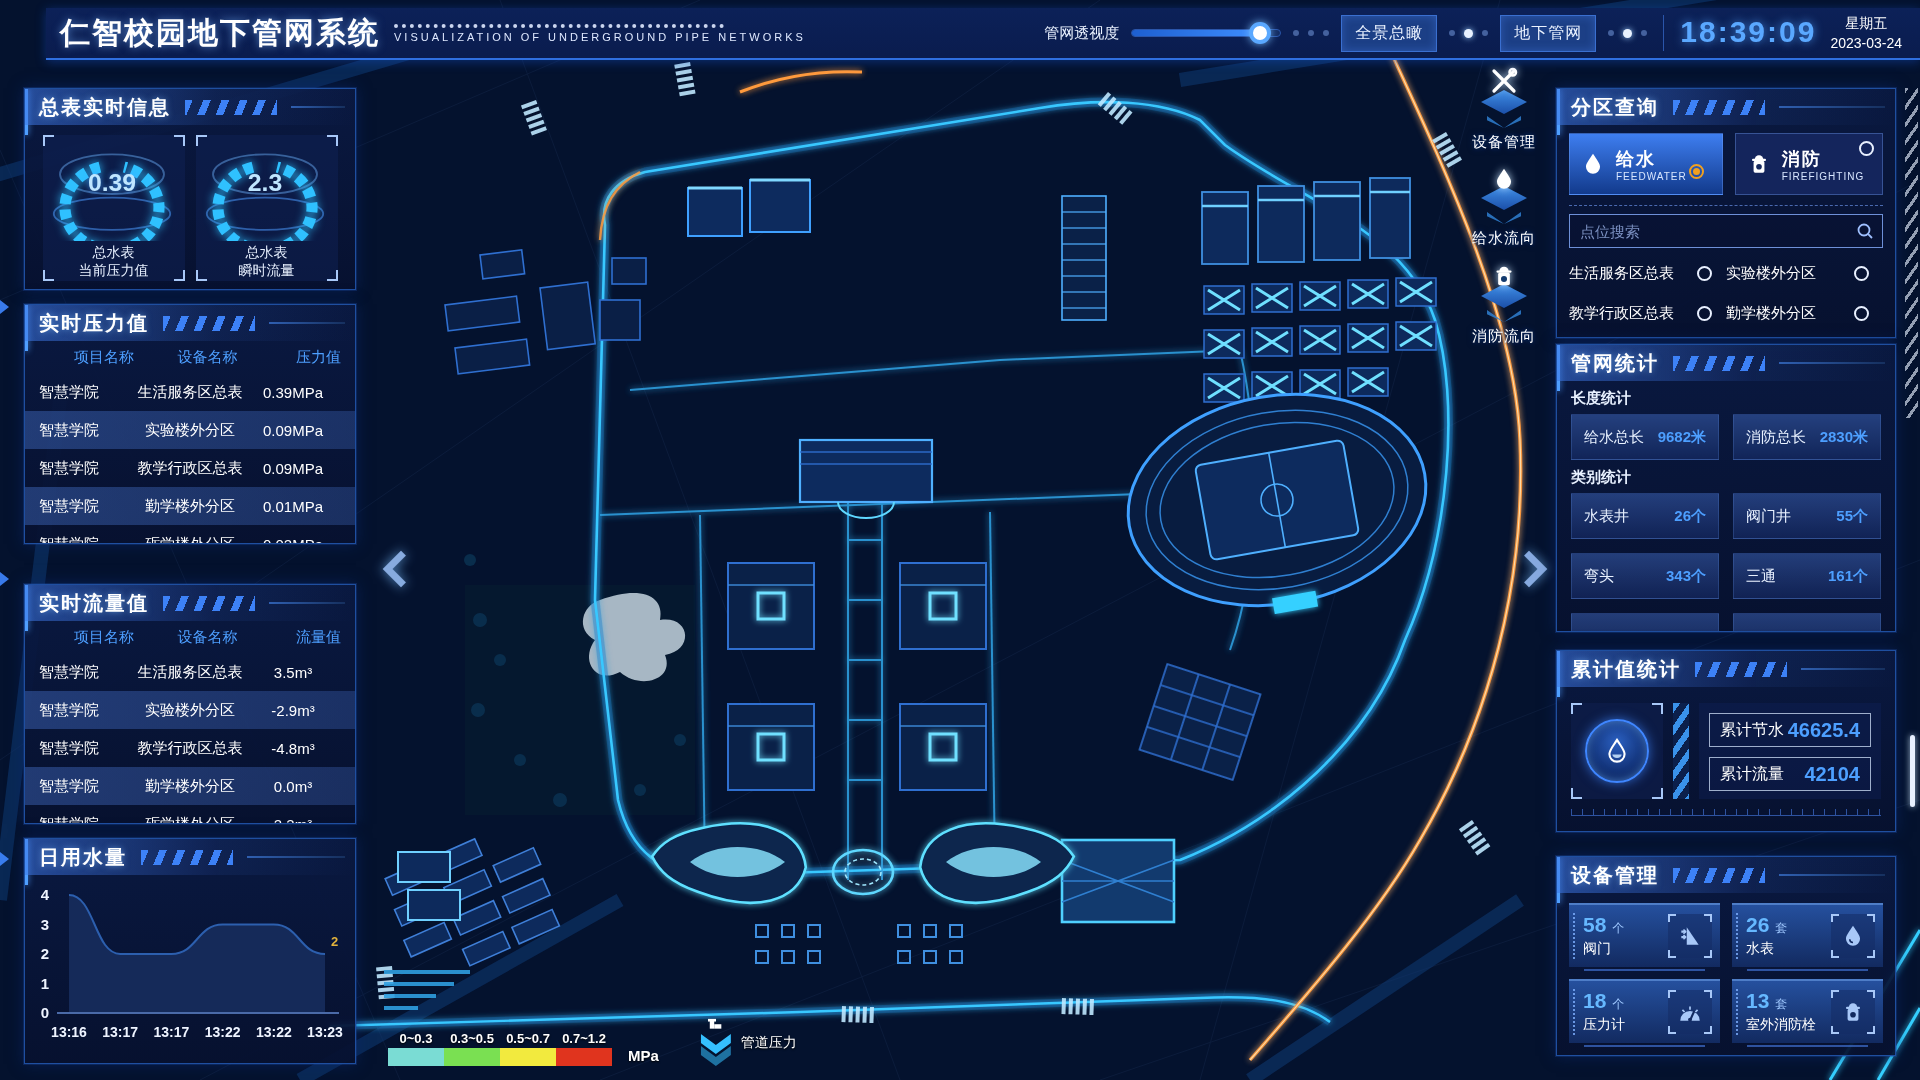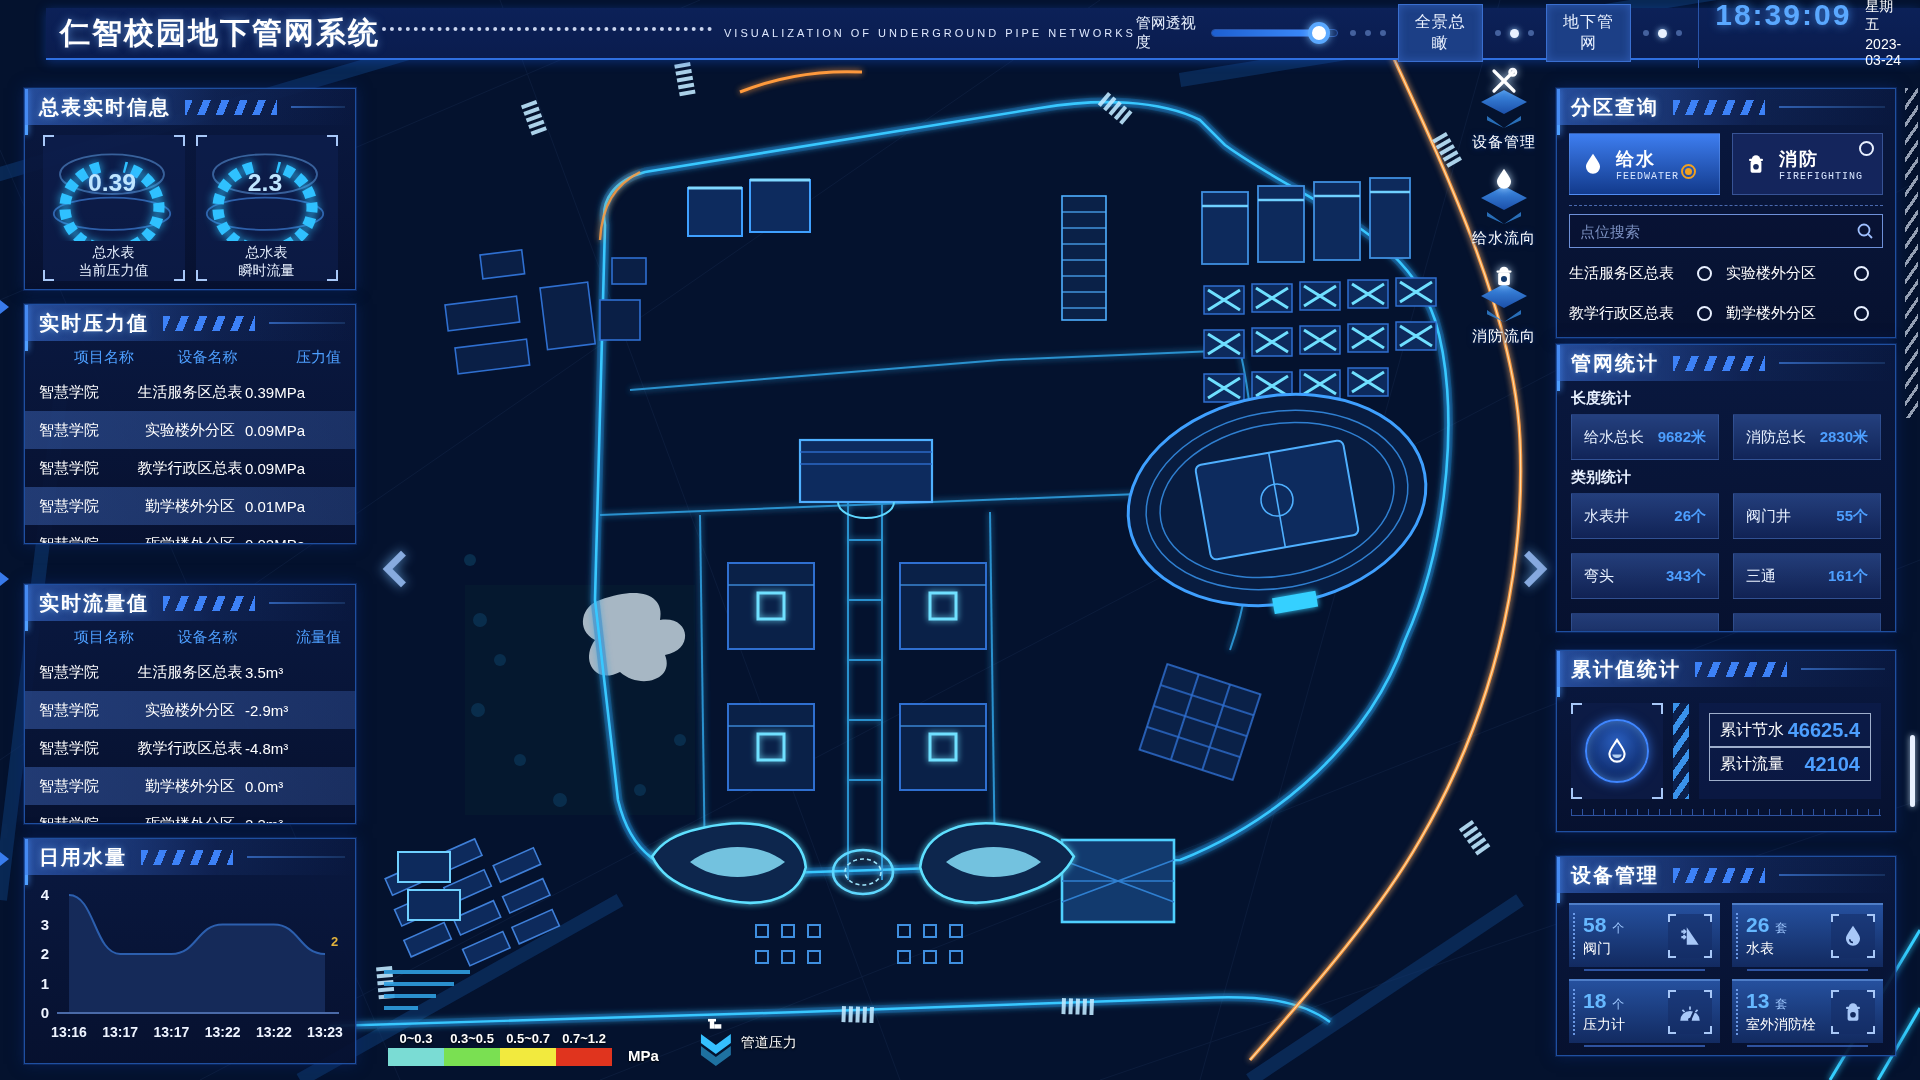--- a/index.html
+++ b/index.html
@@ -11,21 +11,21 @@
   
   .map-svg { position:absolute; inset:0; }
 
   
   .header { position:absolute; left:46px; right:0; top:8px; height:52px;
     background:linear-gradient(180deg,#0c2158 0%,#0a1c4e 100%);
     border-bottom:2px solid #2f6fe0; box-shadow:0 2px 10px rgba(20,80,200,.45);
     display:flex; align-items:center; padding:0 18px 0 14px; z-index:30; }
   .app-title { font-size:30px; font-weight:bold; color:#fff; letter-spacing:2px;
     text-shadow:0 0 8px rgba(120,180,255,.7); white-space:nowrap; }
-  .title-side { display:flex; flex-direction:row; margin-left:2px; gap:12px; }
+  .title-side { display:flex; flex-direction:column; margin-left:14px; gap:3px; }
   .title-dots { width:330px; border-top:4px dotted #dfe9ff; opacity:.9; }
   .app-subtitle { font-size:11px; color:#dfe9ff; letter-spacing:3px; white-space:nowrap; }
   .header-right { margin-left:auto; display:flex; align-items:center; gap:12px; }
   .slider-label { font-size:15px; color:#eaf2ff; }
   .slider { position:relative; width:150px; height:8px; border-radius:4px;
     background:#122a60; border:1px solid #2a55aa; }
   .slider-fill { position:absolute; left:0; top:0; bottom:0; border-radius:4px;
     background:linear-gradient(90deg,#1d5fd0,#3f8fff); }
   .slider-thumb { position:absolute; top:50%; width:22px; height:22px; border-radius:50%;
     background:#fff; border:4px solid #5aa8ff; transform:translate(-50%,-50%);
@@ -70,31 +70,31 @@
   .p-info   { left:24px; top:88px;  width:332px; height:202px; }
   .gauges { display:flex; justify-content:space-around; padding:10px 12px 0;border-radius:24px; }
   .gauge-box { width:142px; height:146px; background:rgba(16,34,86,.5); padding-top:2px; }
   .gauge-labels { text-align:center; color:#e8f1ff; font-size:14px; line-height:18px; margin-top:-2px; }
   .p-press  { left:24px; top:304px; width:332px; height:240px; }
   .p-flow   { left:24px; top:584px; width:332px; height:240px; }
   .thead,.trow { display:grid; grid-template-columns:96px 1fr 96px; align-items:center; padding:0 14px; }
   .thead { height:32px; color:#4d9fff; font-size:15px;margin-left:35px; }
   .thead span:nth-child(2){ text-align:center; } .thead span:nth-child(3){ text-align:right; }
   .trow { height:38px; color:#fff; font-size:15px; }
-  .trow span:nth-child(2){ text-align:center; } .trow span:nth-child(3){ text-align:left; }
+  .trow span:nth-child(2){ text-align:center; } .trow span:nth-child(3){ text-align:center; }
   .trow.alt { background:linear-gradient(90deg,rgba(70,115,205,.42),rgba(70,115,205,.30)); }
   .p-chart  { left:24px; top:838px; width:332px; height:226px; }
 
   
   .p-zone  { left:1556px; top:88px;  width:340px; height:250px; }
   .zone-tabs { display:flex; gap:12px; padding:8px 12px 0; }
   .zone-tab { position:relative; flex:1; height:62px; display:flex; align-items:center; gap:10px;
     padding:0 10px; background:#14255c; border:1px solid rgba(120,170,255,.35); cursor:pointer; }
   .zone-tab.active { background:linear-gradient(180deg,#3e7ef0,#123a8c); }
-  .zone-tab .ztxt { display:flex; flex-direction:column;font-family:Liberation Mono, monospace; }
+  .zone-tab .ztxt { display:flex; flex-direction:column; }
   .zone-tab .zh { font-size:18px; font-weight:bold; color:#fff; letter-spacing:2px; }
   .zone-tab .zen { font-size:10px; color:#d8e6ff; letter-spacing:1px; }
   .radio { width:15px; height:15px; border-radius:50%; border:2px solid #e8f0ff; flex:none; }
   .zone-tab .radio { position:absolute; right:8px; top:7px; }
   .radio.on { border-color:#f0a020; position:relative; }
   .radio.on::after { content:""; position:absolute; inset:2px; border-radius:50%; background:#f0a020; }
   .zone-sep { margin:10px 12px 8px; border-top:1px dashed #4a6ab0; }
   .searchwrap { position:relative; margin:0 12px; }
   .search { width:100%; height:34px; background:rgba(8,18,50,.6); border:1px solid #6e90d8;
     color:#e8f0ff; font-size:15px; padding:0 34px 0 10px; outline:none; font-family:inherit; }
@@ -118,21 +118,21 @@
   .cumu-row { display:flex; align-items:center; gap:10px; padding:16px 14px 0; }
   .cumu-icon-box { width:92px; height:96px; background:rgba(14,30,76,.7); display:flex;
     align-items:center; justify-content:center; flex:none; }
   .cumu-circle { width:64px; height:64px; border-radius:50%;
     background:radial-gradient(circle at 50% 35%,#2a5fc0,#0e2a6a 70%);
     border:2px solid #3f86ff; box-shadow:0 0 12px rgba(63,134,255,.7), inset 0 0 10px rgba(120,190,255,.5);
     display:flex; align-items:center; justify-content:center; }
   .stripe-div { width:16px; height:96px; flex:none;
     background:repeating-linear-gradient(125deg,#3fa0ff 0 6px,#0c214e 6px 13px); opacity:.9; }
   .cumu-vals { flex:1; background:rgba(16,34,86,.45); align-self:stretch; padding:10px 10px 6px;
-    display:flex; flex-direction:column; }
+    display:flex; flex-direction:column; gap:10px; }
   .cumu-box { display:flex; align-items:center; justify-content:space-between; height:34px;
     border:1px solid rgba(210,225,250,.75); padding:0 10px; }
   .cumu-box .kl { color:#fff; font-size:16px; }
   .cumu-box .kv { color:#4d9fff; font-size:20px; font-weight:bold; }
   .ruler { margin:10px 14px 0; height:7px; opacity:.7;
     background:repeating-linear-gradient(90deg,#3f6fd0 0 1px,transparent 1px 11px);
     border-bottom:1px solid #3f6fd0; }
 
   .p-dev   { left:1556px; top:856px; width:340px; height:200px; }
   .dev-grid { display:grid; grid-template-columns:1fr 1fr; gap:12px; padding:10px 12px 0; }

